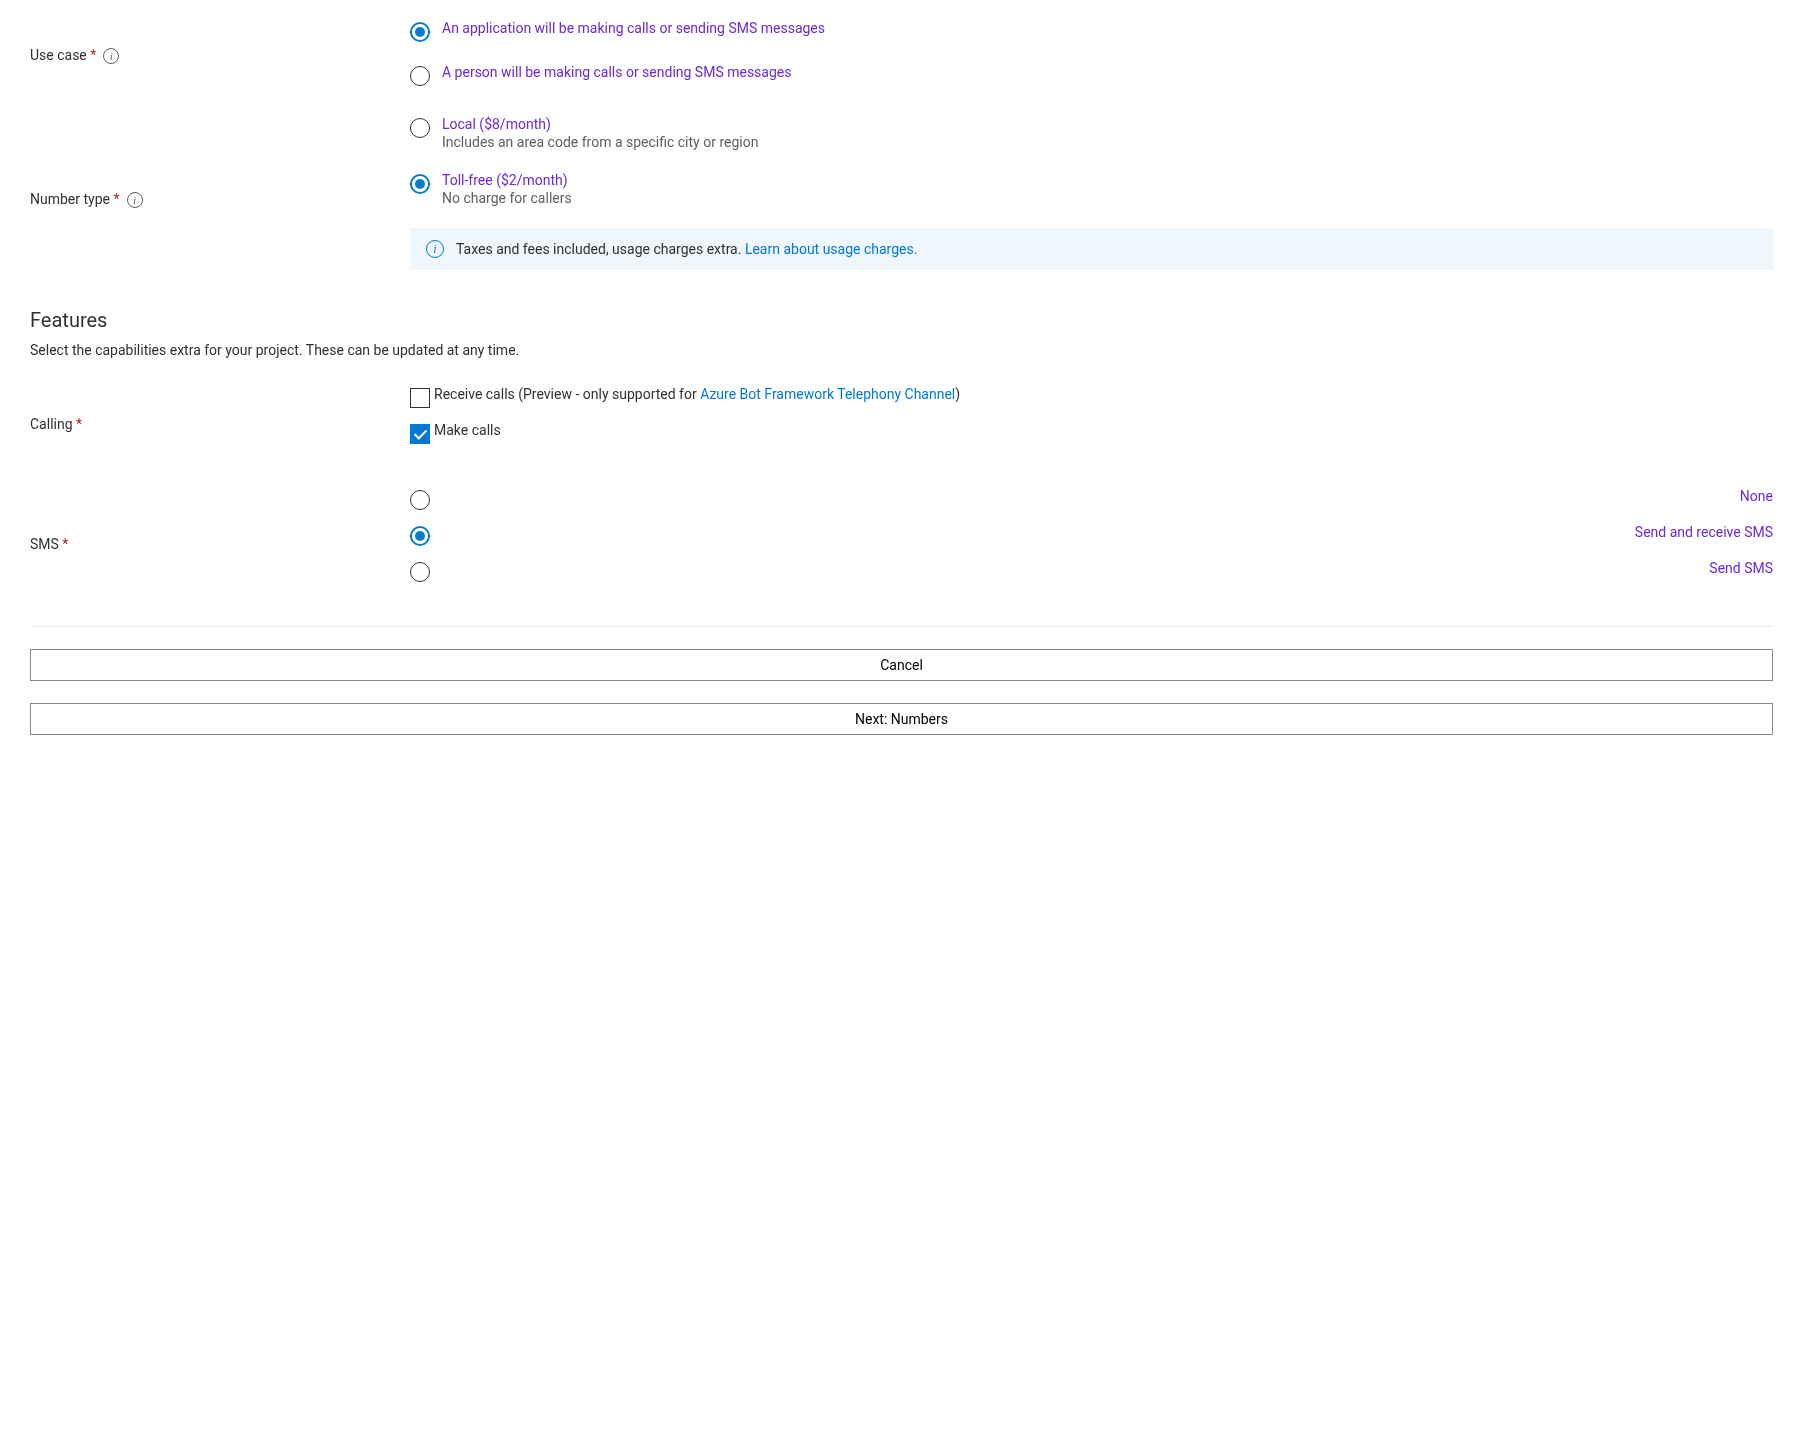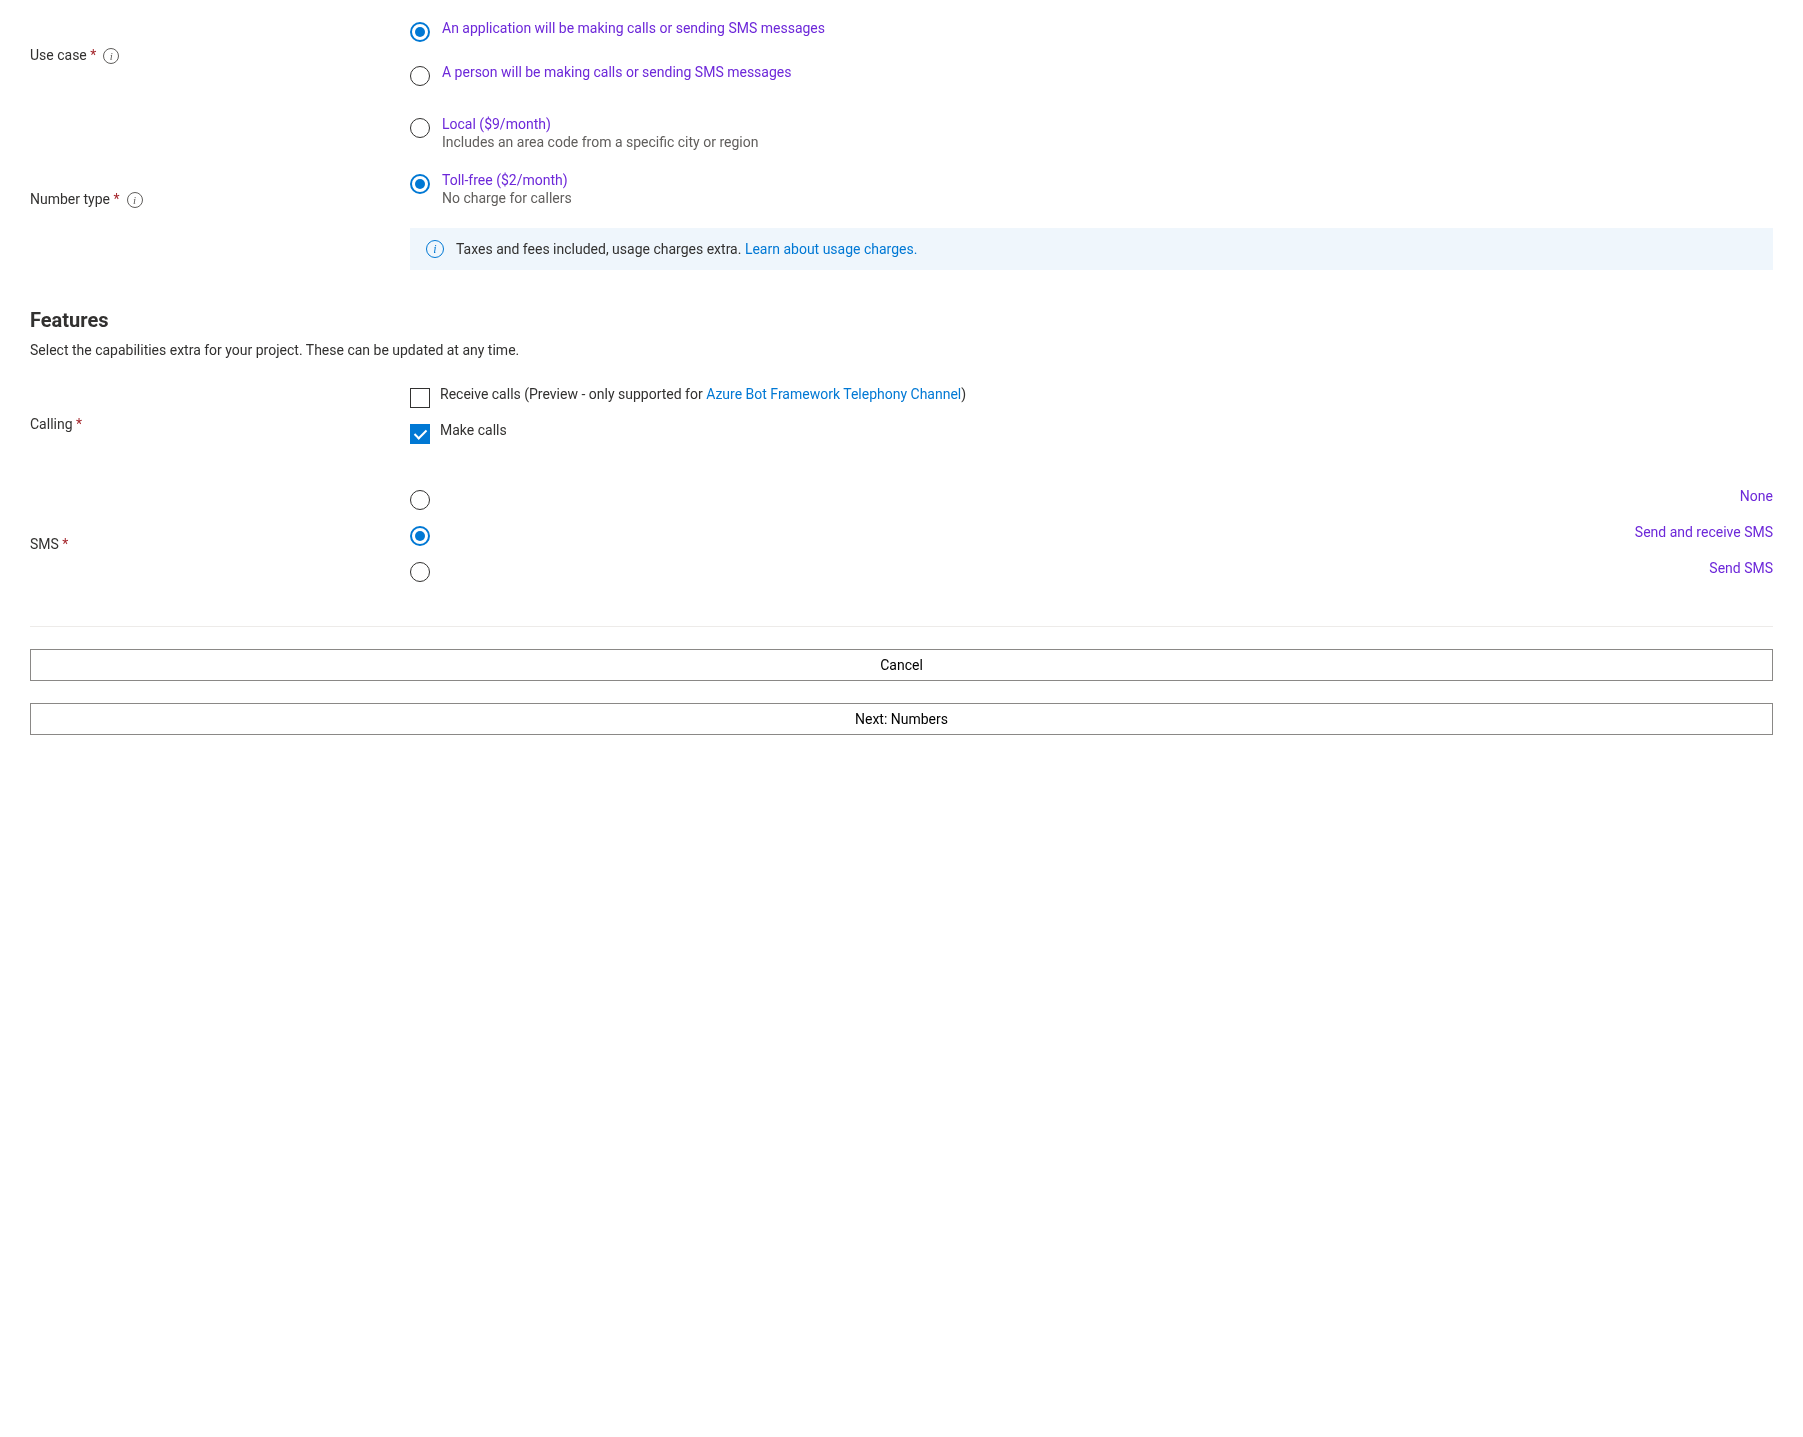--- a/index.html
+++ b/index.html
@@ -120,33 +120,33 @@
     .info-banner-text {
       font-size: 14px;
       color: #323130;
     }
     .info-banner-link {
       color: #0078d4;
       cursor: pointer;
     }
     .section-heading {
       font-size: 20px;
-      font-weight: 700;
+      font-weight: 400;
       margin-top: 20px;
       margin-bottom: 10px;
     }
     .section-desc {
       font-size: 14px;
       color: #323130;
       margin-bottom: 28px;
     }
     .checkbox-option {
       display: flex;
       align-items: flex-start;
-      gap: 10px;
+      gap: 4px;
       margin-bottom: 14px;
       cursor: pointer;
     }
     .checkbox-box {
       width: 20px;
       height: 20px;
       border: 1px solid #323130;
       flex-shrink: 0;
       position: relative;
       margin-top: 2px;
@@ -232,21 +232,21 @@
   <div class="label-col">
     <span class="field-label">
       <span>Number type</span> <span class="required">*</span>
     </span>
     <span class="info-icon">i</span>
   </div>
   <div class="options-col">
     <div class="radio-option">
       <div class="radio-circle"></div>
       <div class="radio-text">
-        <span class="radio-label">Local ($9/month)</span>
+        <span class="radio-label">Local ($8/month)</span>
         <span class="radio-sub">Includes an area code from a specific city or region</span>
       </div>
     </div>
     <div class="radio-option">
       <div class="radio-circle selected"></div>
       <div class="radio-text">
         <span class="radio-label">Toll-free ($2/month)</span>
         <span class="radio-sub">No charge for callers</span>
       </div>
     </div>

